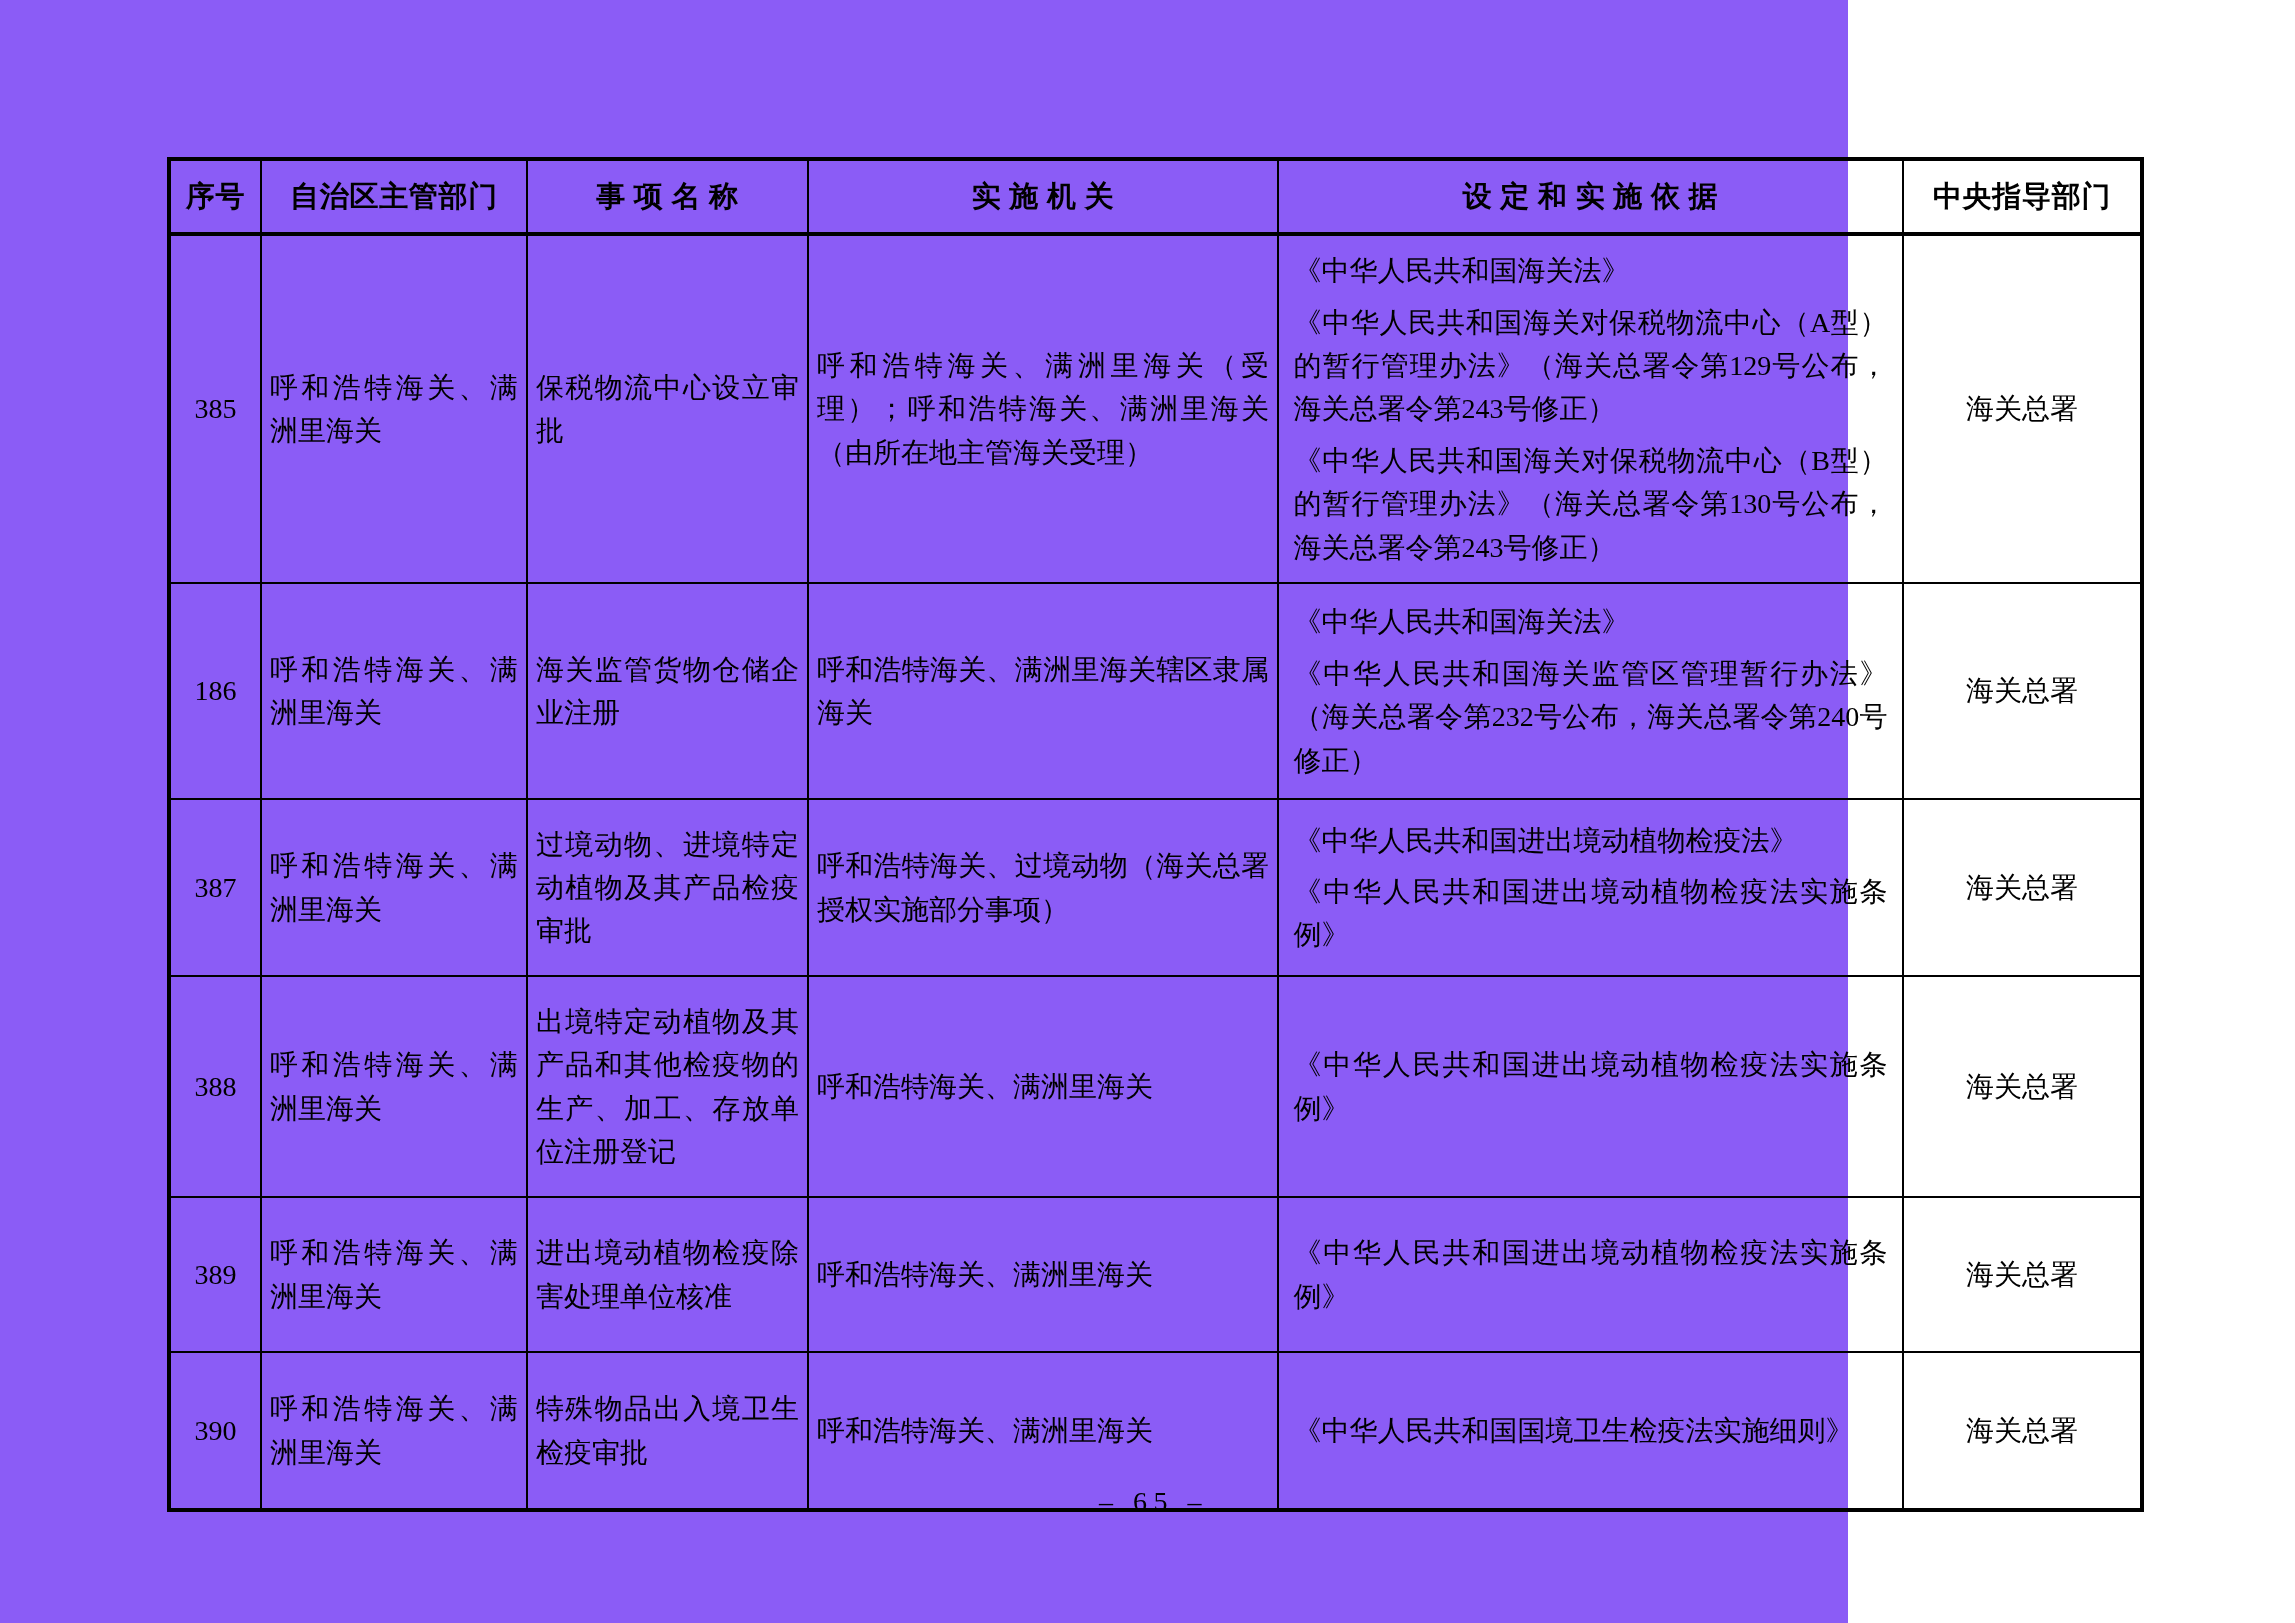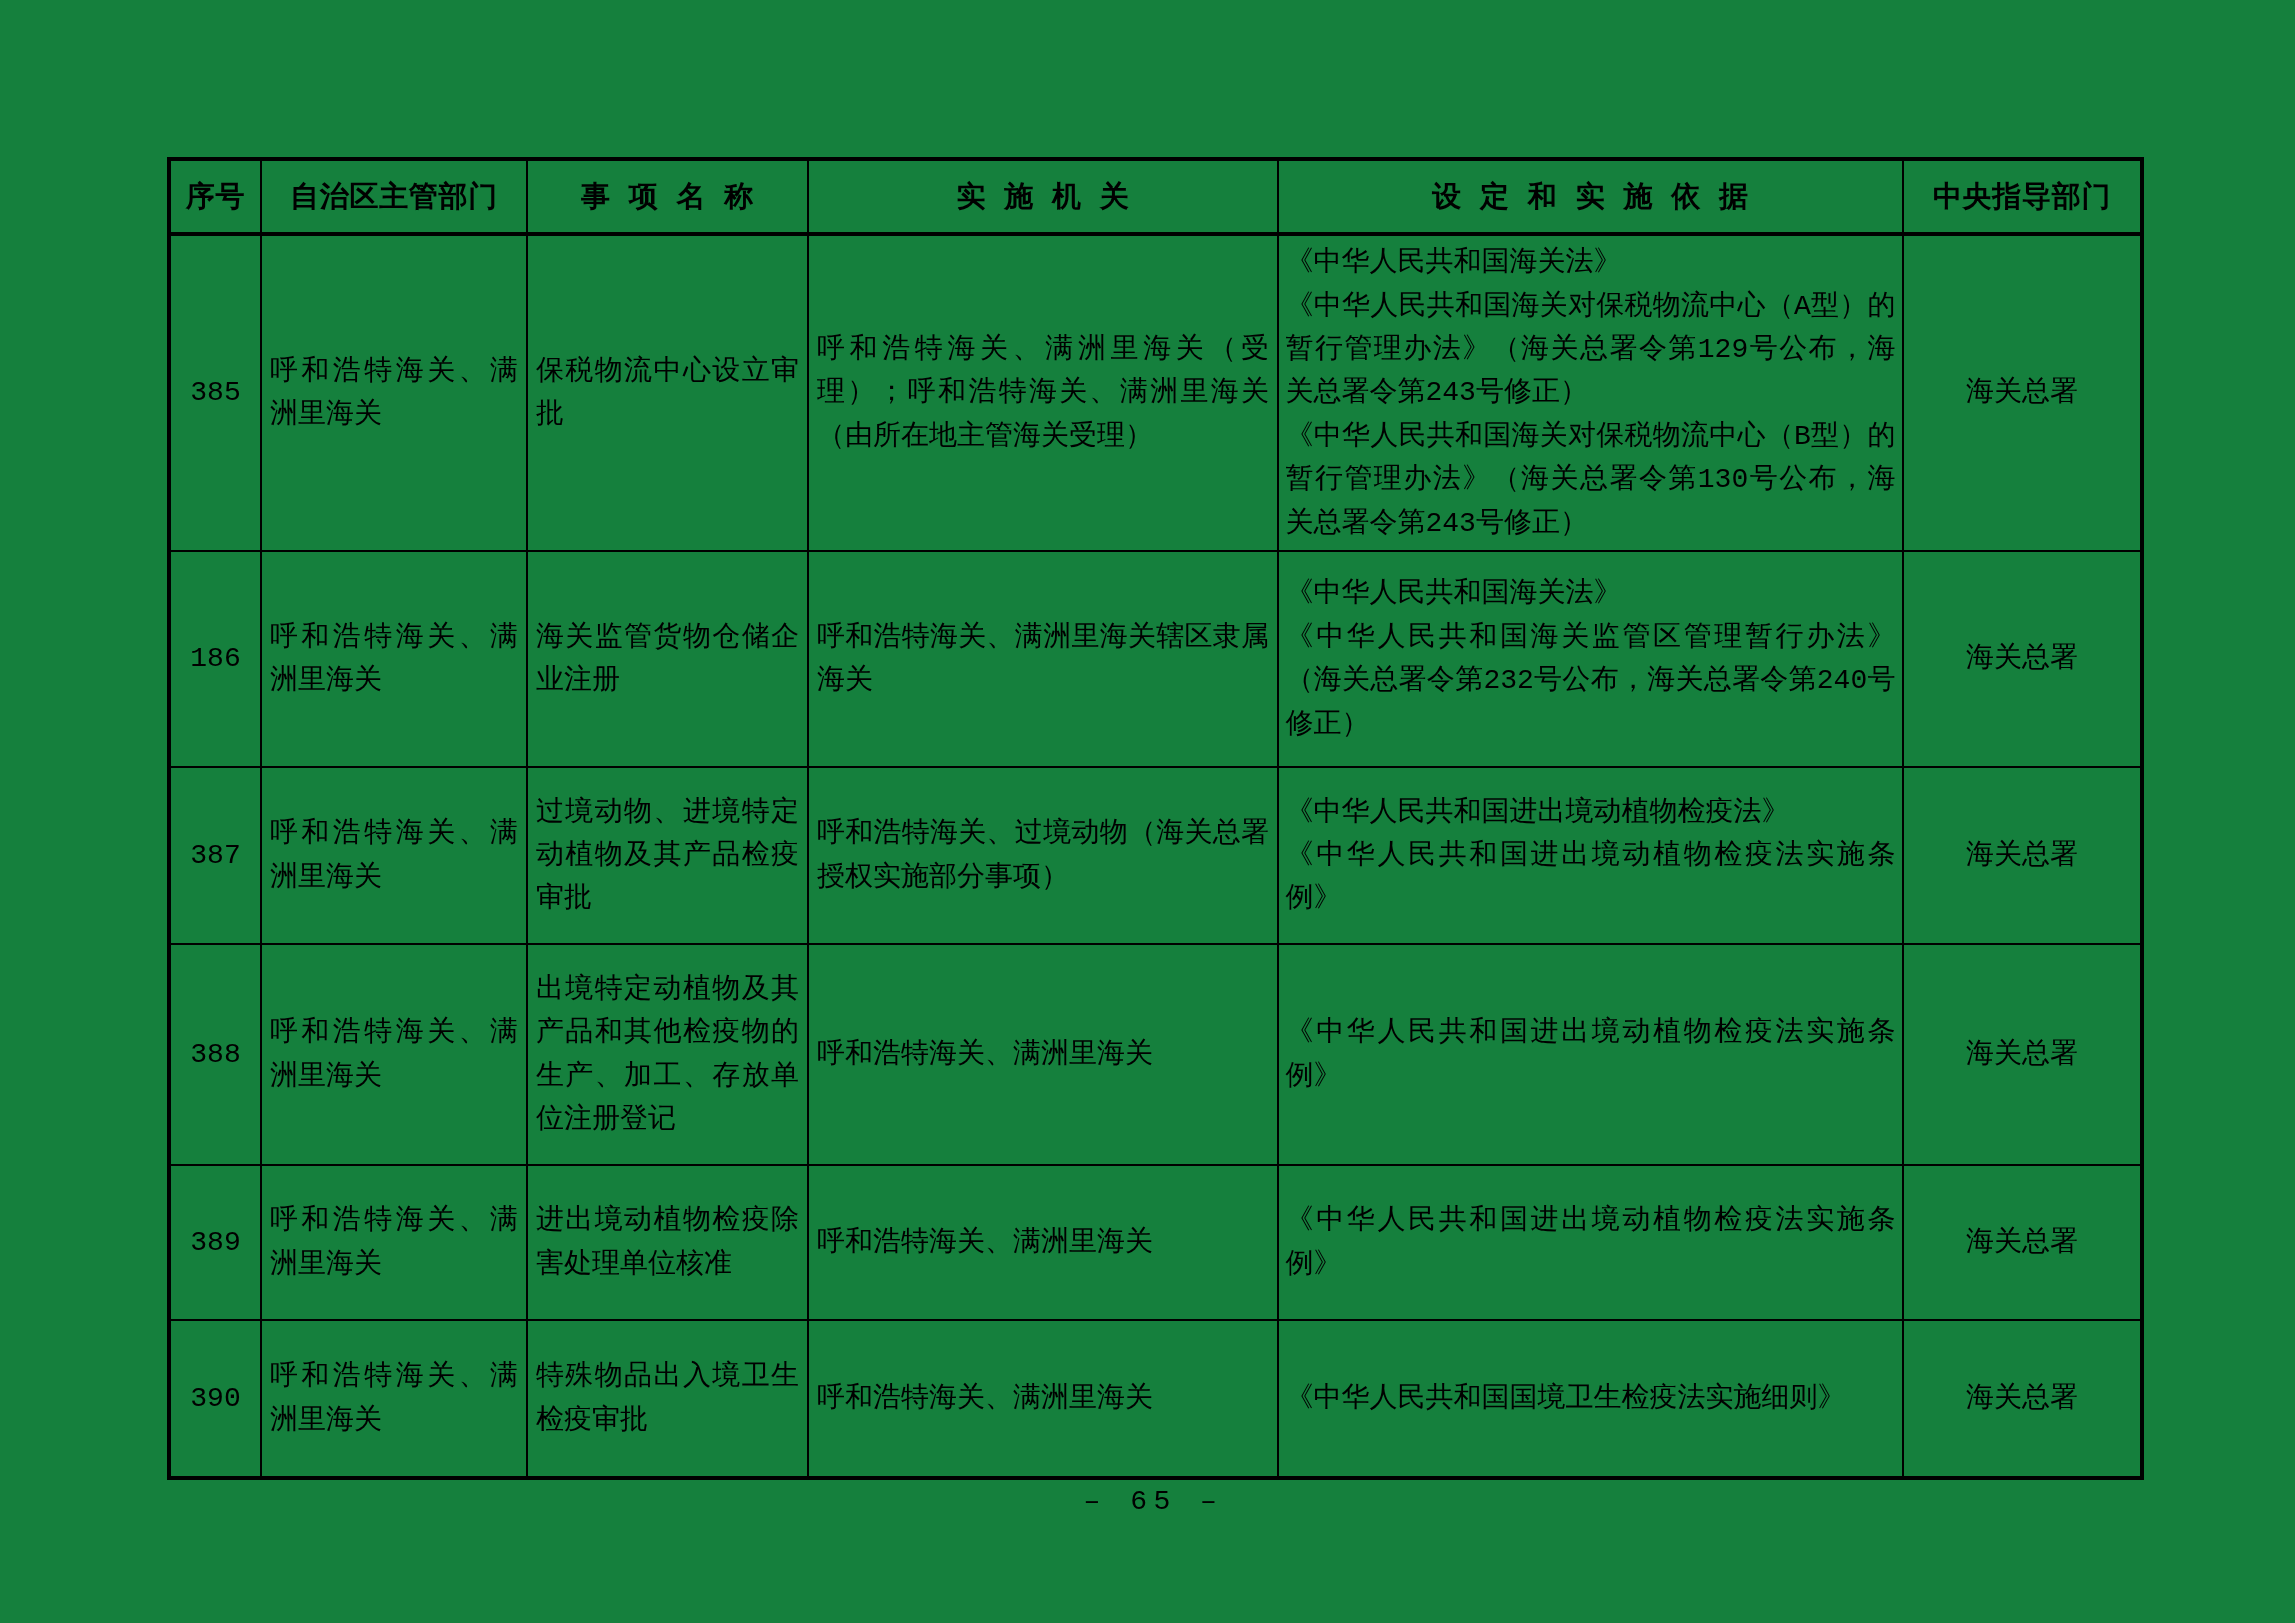--- a/index.html
+++ b/index.html
@@ -10,24 +10,23 @@
   body {
     position: relative;
     width: 2295px;
     height: 1623px;
     font-family: "Liberation Serif", "DejaVu Serif", serif;
     color: #000000;
   }
   .sheet {
     position: absolute;
     left: 0; top: 0;
-    width: 2295px;
+    width: 1848px;
     height: 1623px;
-    background: #15803d;
-    font-family: Liberation Mono, monospace;
+    background: #8b5cf6;
   }
   table.approval-table {
     position: absolute;
     left: 167px;
     top: 157px;
     width: 1973px;
     border-collapse: collapse;
     table-layout: fixed;
     border: 4.6px solid #000000;
   }
@@ -61,21 +60,21 @@
   tr.body-row-5 { height: 158px; }
 
   td.c-index   { text-align: center; padding: 5.2px 2.6px; }
   td.c-central { text-align: center; padding: 5.2px 5.2px; }
   td.c-dept, td.c-item, td.c-agency {
     text-align: justify;
     text-justify: inter-character;
   }
   td.c-basis { padding: 5.2px 6.5px; }
   td.c-basis p {
-    margin: 0;
+    margin: 8px;
     text-align: justify;
     text-justify: inter-character;
   }
   .page-number {
     position: absolute;
     left: 167px;
     top: 1486px;
     width: 1973px;
     text-align: center;
     font-size: 28px;

